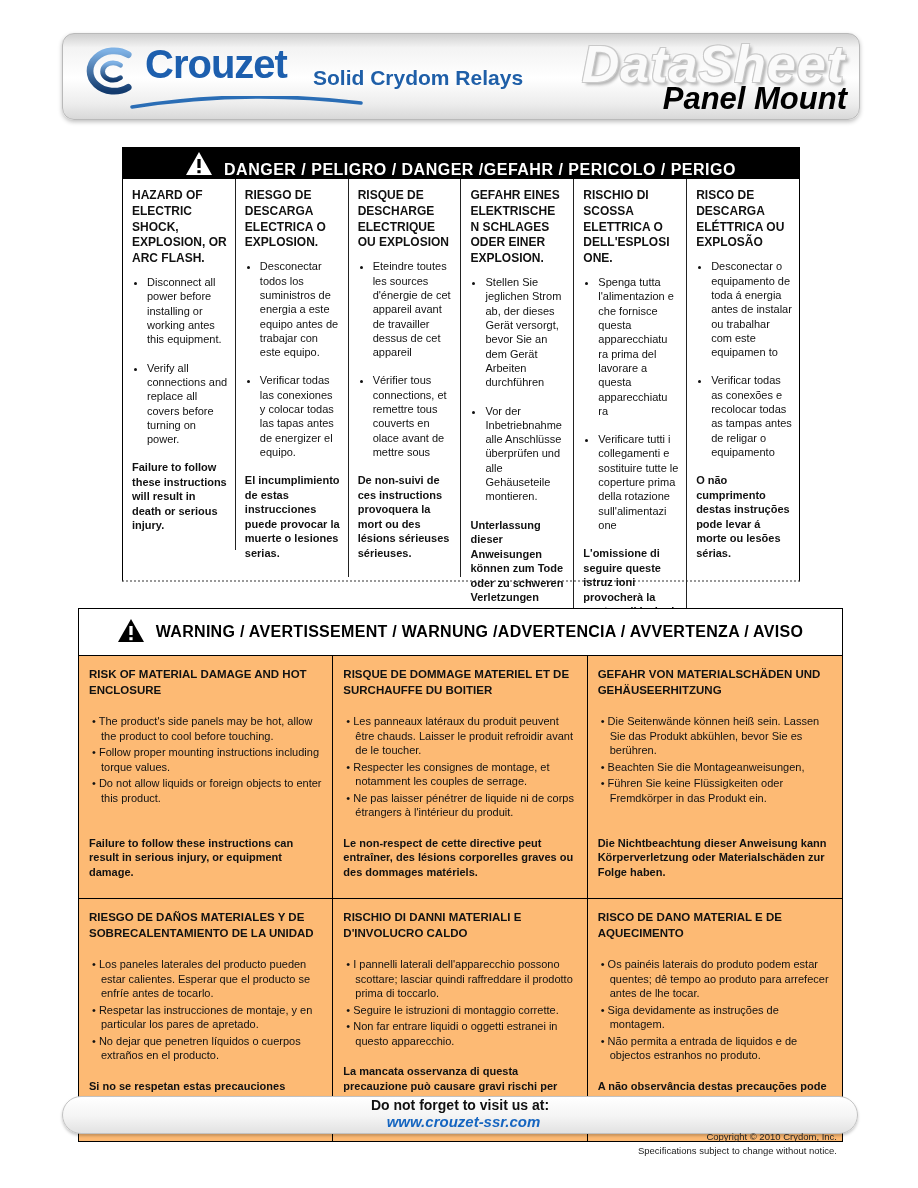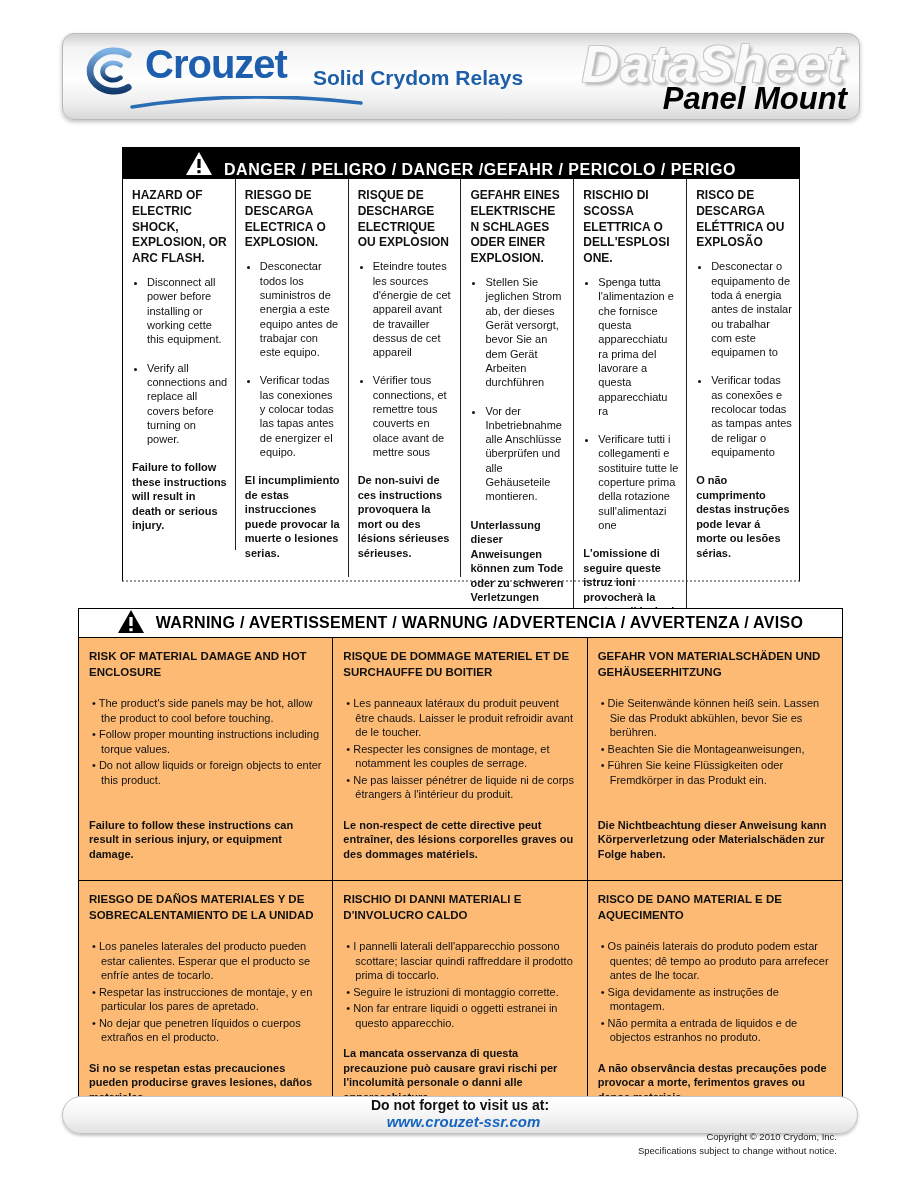--- a/index.html
+++ b/index.html
@@ -48,21 +48,21 @@
   }
   .danger-col{flex:1 1 0;padding:9px 7px 6px 9px;border-right:1px solid #222;overflow:hidden;}
   .danger-col:last-child{border-right:none;}
   .danger-head{font-size:12px;font-weight:bold;line-height:1.32;margin:0 0 4px 0;}
   .danger-col ul{margin:8px 0 0 0;padding:0 0 0 15px;list-style:disc outside;}
   .danger-col li{font-size:11px;line-height:1.3;margin:0 0 14px 0;}
   .danger-foot{font-size:11px;font-weight:bold;line-height:1.32;margin-top:6px;}
   
   .warning{position:absolute;left:78px;top:608px;width:765px;}
   .warn-banner{
-    height:30px;background:#fff;border:1.5px solid #000;box-sizing:border-box;
+    height:48px;background:#fff;border:1.5px solid #000;box-sizing:border-box;
     display:flex;align-items:center;justify-content:center;gap:12px;
     font-size:16px;font-weight:bold;color:#000;letter-spacing:.3px;
   }
   .warn-grid{
     display:grid;grid-template-columns:1fr 1fr 1fr;
     border:1.5px solid #000;border-top:none;background:#fdba74;
   }
   .warn-cell{
     padding:9px 10px 8px 10px;border-right:1px solid #000;
     display:flex;flex-direction:column;box-sizing:border-box;min-height:188px;
@@ -124,21 +124,21 @@
         <rect x="11.4" y="18.2" width="3.2" height="3" fill="#000"></rect>
       </svg>
     </span>
     <span>DANGER / PELIGRO / DANGER /GEFAHR / PERICOLO / PERIGO</span>
   </div>
   <div class="danger-body">
 
     <div class="danger-col">
       <p class="danger-head">HAZARD OF ELECTRIC SHOCK, EXPLOSION, OR ARC FLASH.</p>
       <ul>
-        <li>Disconnect all power before installing or working cette this equipment.</li>
+        <li>Disconnect all power before installing or working antes this equipment.</li>
         <li>Verify all connections and replace all covers before turning on power.</li>
       </ul>
       <p class="danger-foot">Failure to follow these instructions will result in death or serious injury.</p>
     </div>
 
     <div class="danger-col">
       <p class="danger-head">RIESGO DE DESCARGA ELECTRICA O EXPLOSION.</p>
       <ul>
         <li>Desconectar todos los suministros de energia a este equipo antes de trabajar con este equipo.</li>
         <li>Verificar todas las conexiones y colocar todas las tapas antes de energizer el equipo.</li>

